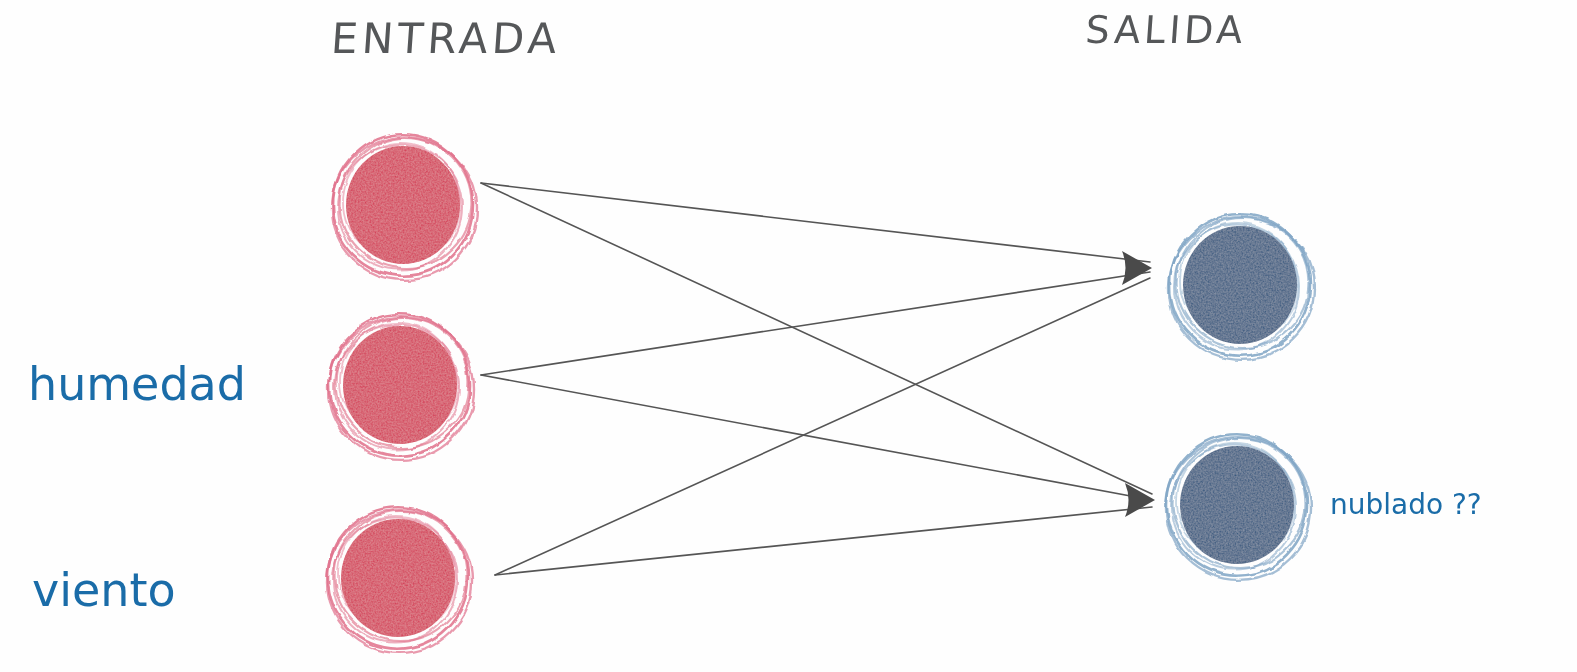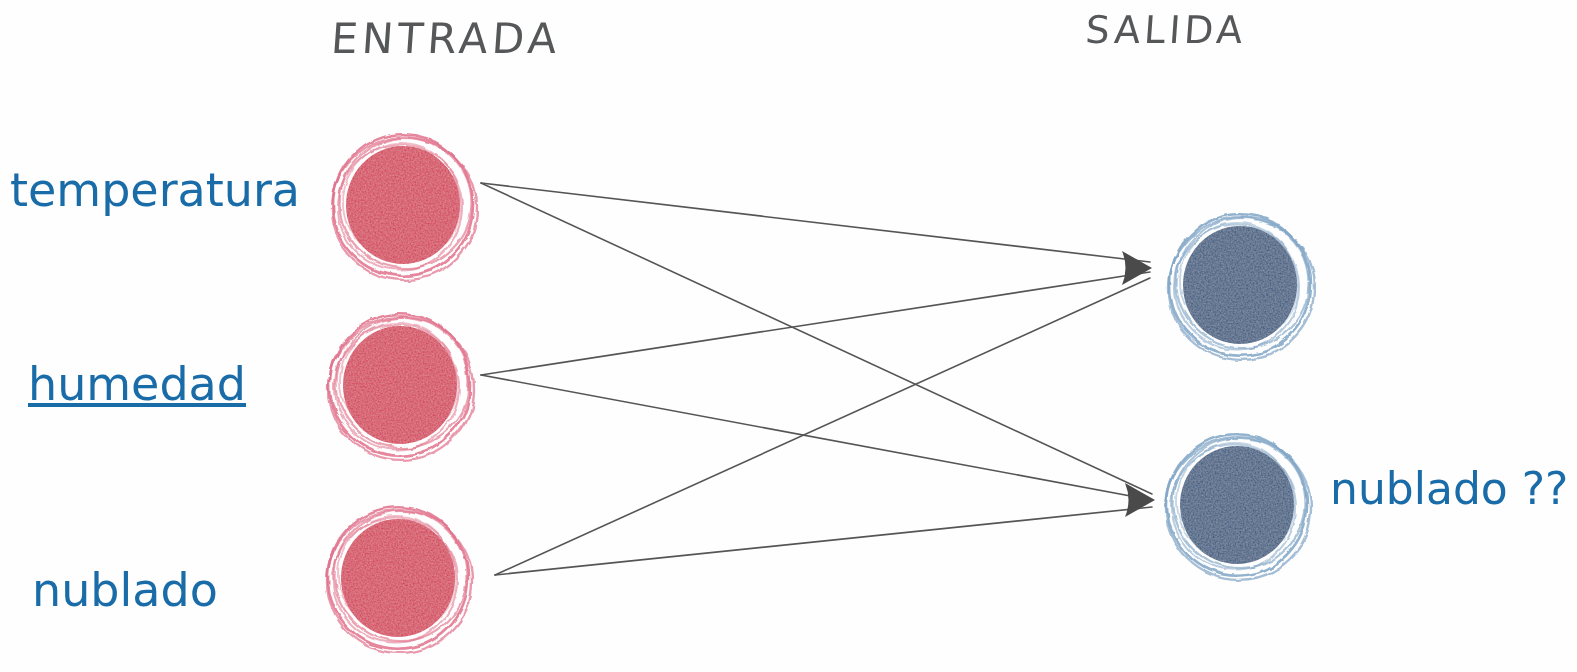--- a/index.html
+++ b/index.html
@@ -62,21 +62,21 @@
     user-select: none;
     transform: translateY(-50%);
   }
   .node-label.in-label  { text-align: left; }
   .node-label.out-label { text-align: left; }
 
   #label-temperatura { left: 10px;   top: 190px; font-size: 46px; }
   #label-humedad     { left: 28px;   top: 384px; font-size: 46px; }
   #label-viento      { left: 32px;   top: 590px; font-size: 46px; }
   #label-lluvia      { left: 1334px; top: 283px; font-size: 46px; }
-  #label-nublado     { left: 1330px; top: 488px; font-size: 44px; }
+  #label-nublado     { left: 1330px; top: 504px; font-size: 28px; }
 </style>
 </head>
 <body style="background: rgb(254, 254, 254);">
 
 <div id="diagram-root">
 
   <div class="layer-heading" id="heading-entrada" style="color: rgb(85, 87, 89);">ENTRADA</div>
 
   <div class="layer-heading" id="heading-salida" style="color: rgb(85, 87, 89);">SALIDA</div>
 
@@ -168,22 +168,21 @@
             <ellipse cx="1234" cy="507" rx="62" ry="62.62" stroke-opacity="0.55" stroke-width="2"></ellipse>
             <ellipse cx="1238.5" cy="508.5" rx="72.5" ry="71.4125" stroke-opacity="0.7" stroke-width="2.4"></ellipse>
             <ellipse cx="1235" cy="501.5" rx="58" ry="58.58" stroke-opacity="0.45" stroke-width="1.8"></ellipse>
             <ellipse cx="1240.5" cy="506" rx="54" ry="53.19" stroke-opacity="0.38" stroke-width="1.6"></ellipse>
           </g>
           <ellipse cx="1237" cy="505" rx="57" ry="59" fill="#1f4e79" filter="url(#speckle)"></ellipse>
         </g>
       </g>
   </svg>
 
-  <div class="node-label in-label" id="label-temperatura" style="color: rgb(26, 108, 168);">temperatura</div>
 
-  <div class="node-label in-label" id="label-humedad" style="color: rgb(26, 108, 168); text-decoration: underline;">humedad</div>
+  <div class="node-label in-label" id="label-humedad" style="color: rgb(26, 108, 168);">humedad</div>
 
-  <div class="node-label in-label" id="label-viento" style="color: rgb(26, 108, 168);">nublado</div>
+  <div class="node-label in-label" id="label-viento" style="color: rgb(26, 108, 168);">viento</div>
 
 
   <div class="node-label out-label" id="label-nublado" style="color: rgb(26, 108, 168);">nublado ??</div>
 
 </div>
 
 </body></html>

